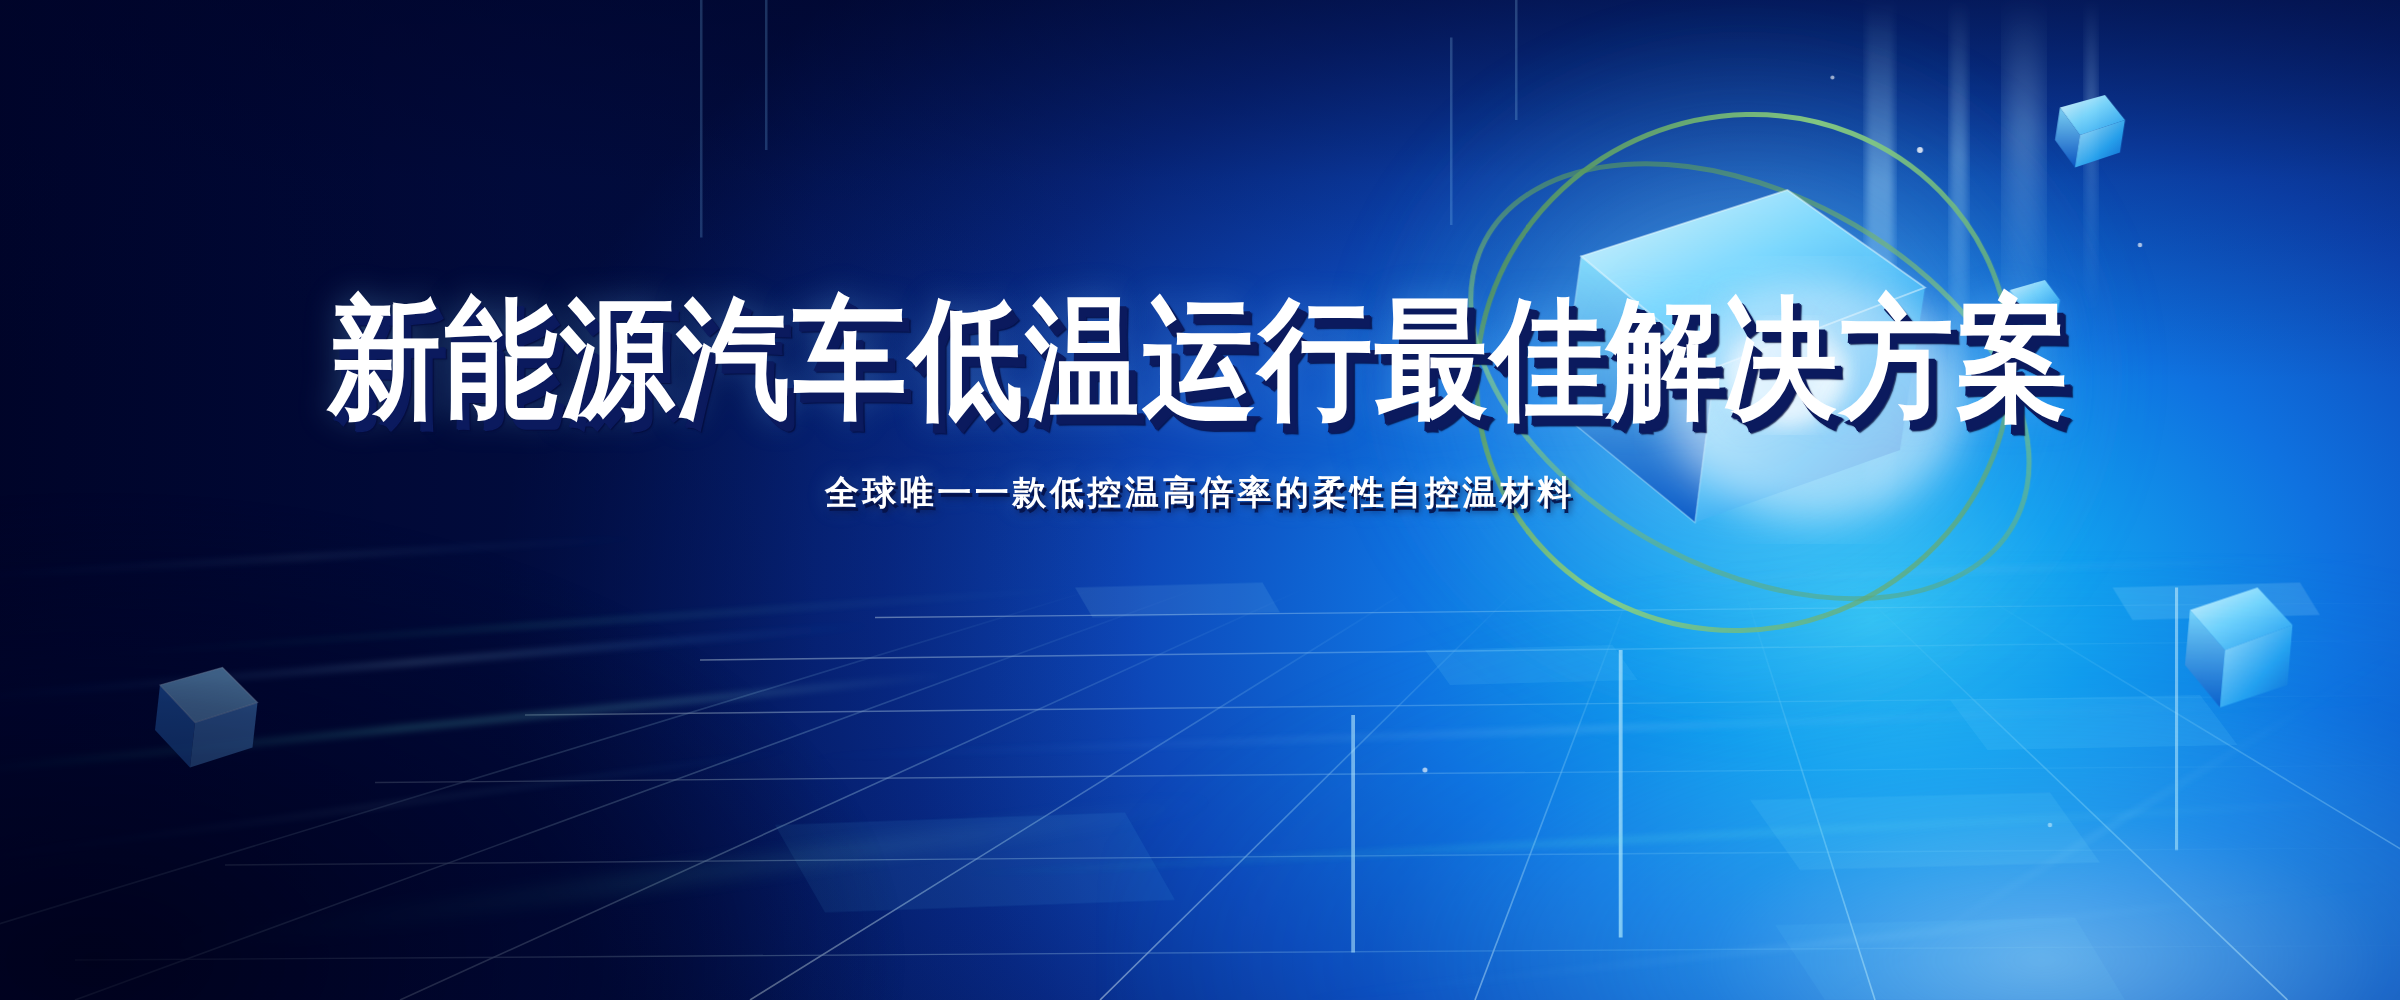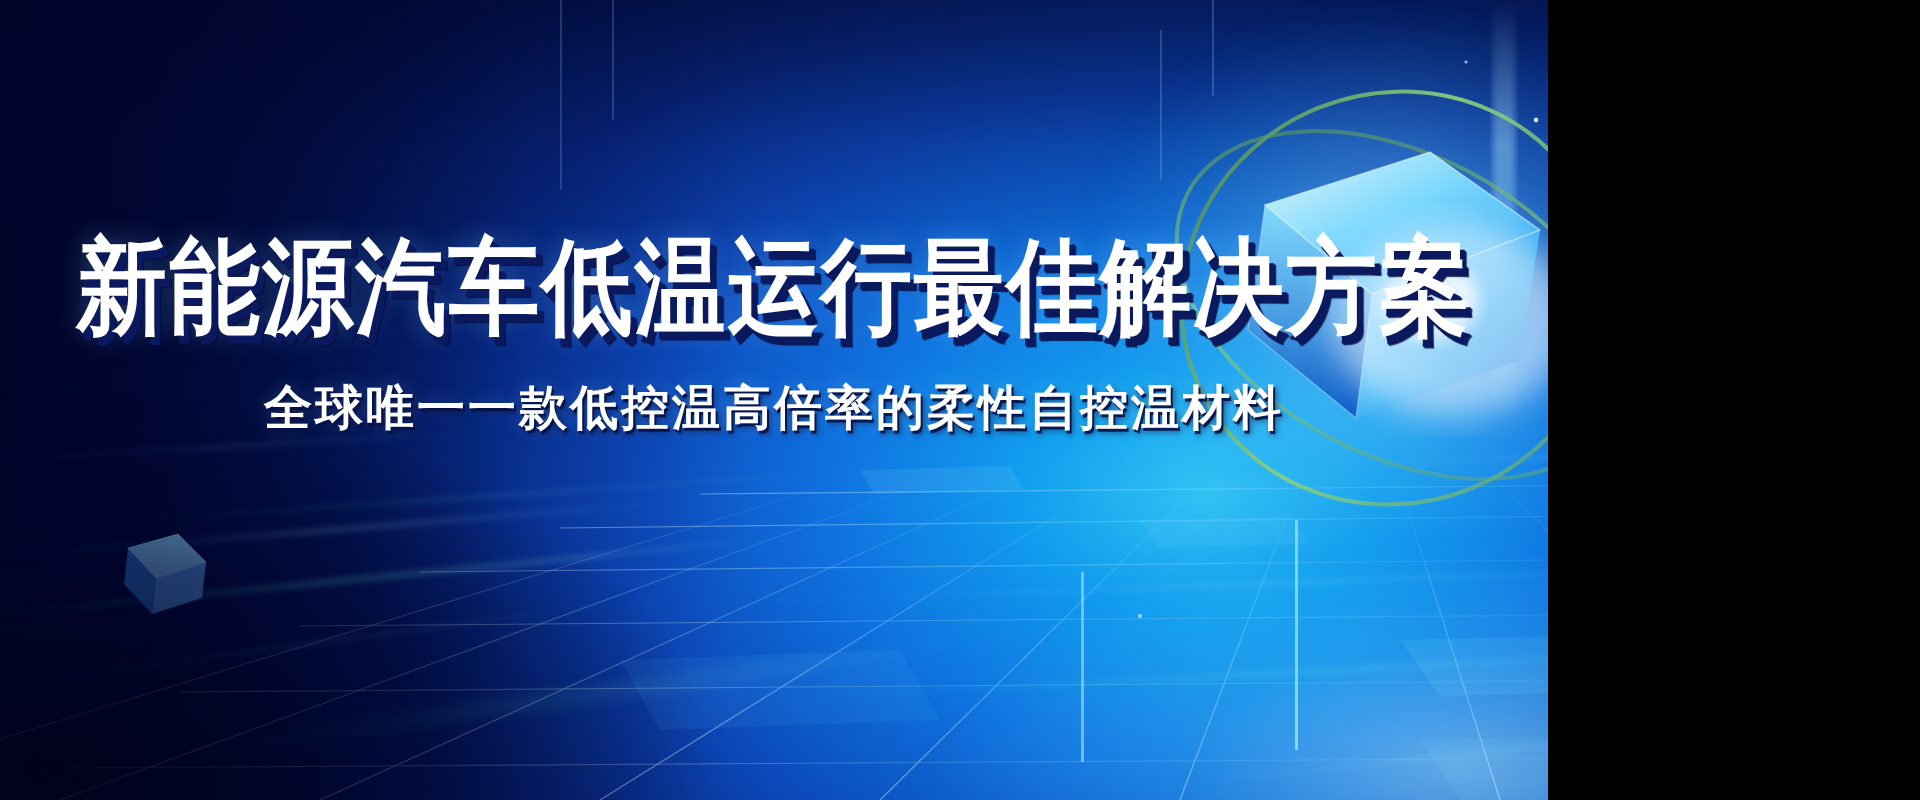--- a/index.html
+++ b/index.html
@@ -1,21 +1,21 @@
 <!DOCTYPE html>
 <html lang="zh"><head>
 <meta charset="utf-8">
 <title>Banner</title>
 <style>
   html,body{margin:0;padding:0;background:#000;}
   *{box-sizing:border-box;}
 
   #banner{
     position:relative;
-    width:1548px;
+    width:1920px;
     height:800px;
     overflow:hidden;
     font-family:"Liberation Sans","DejaVu Sans",sans-serif;
     background:#737373;
   }
 
   
   .bg-base{
     position:absolute; inset:0;
     background:
@@ -66,21 +66,21 @@
     text-shadow:
        5px 6px 0 #0b1a5e,
        6px 7px 0 #0b1a5e,
        7px 8px 1px rgba(4,12,60,.85),
        0 0 24px rgba(120,200,255,.35);
     white-space:nowrap;
   }
   .hero-sub{
     margin:0;
     padding-top:46px;
-    font-size:48px;
+    font-size:27px;
     font-weight:bold;
     letter-spacing:3px;
     color:#ffffff;
     font-family:Liberation Mono, monospace;
     text-shadow:
       2px 3px 0 rgba(6,18,72,.9),
       3px 4px 6px rgba(2,10,52,.6),
       0 0 18px rgba(140,210,255,.3);
     white-space:nowrap;
     text-align:center;

